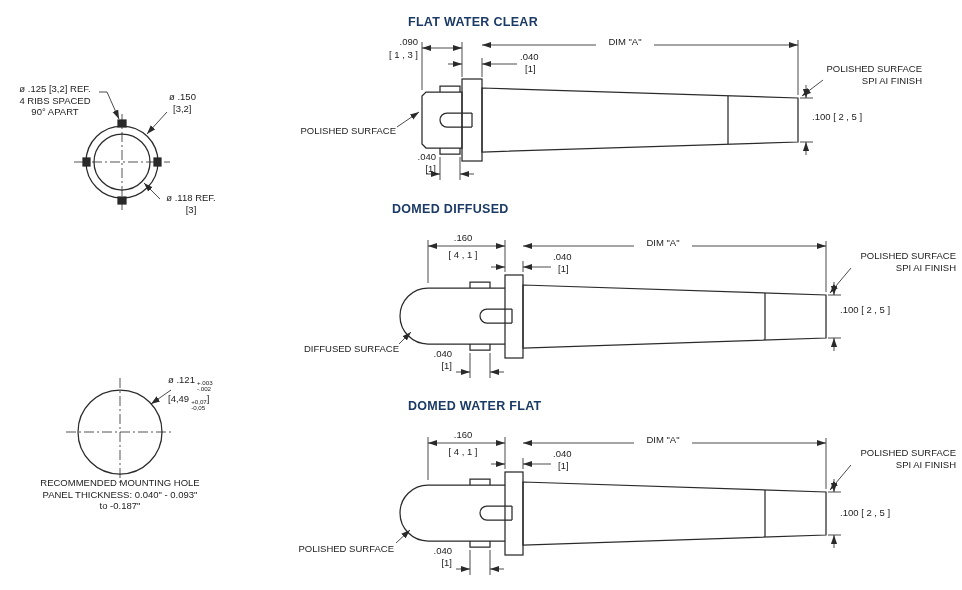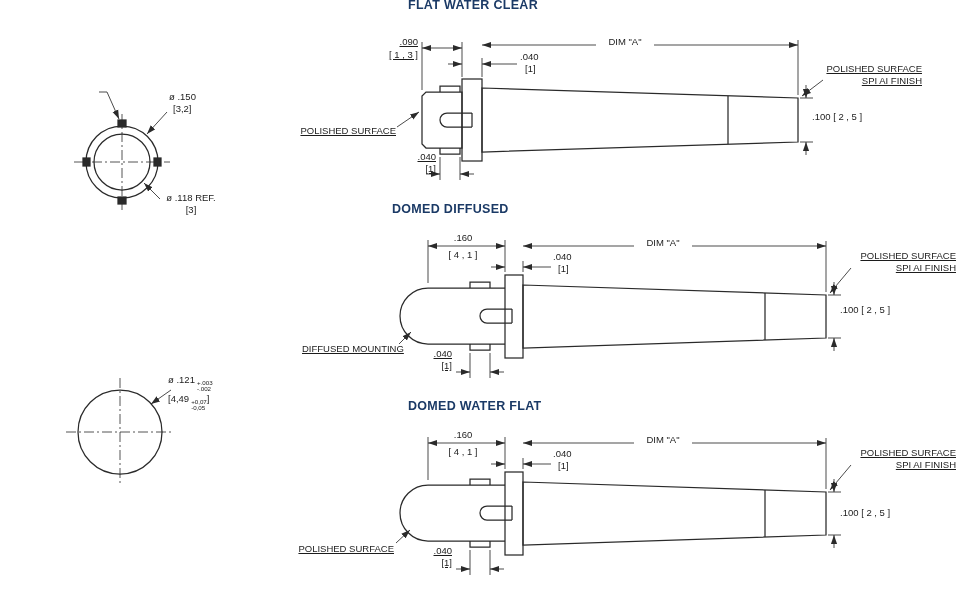--- a/index.html
+++ b/index.html
@@ -10,21 +10,21 @@
   }
   .sheet { position:absolute; inset:0; background:#fff; }
   svg.lines { position:absolute; left:0; top:0; }
   .part  { stroke:var(--ink,#2a2a2a); fill:none; stroke-width:1.25; }
   .dim   { stroke:var(--ink,#2a2a2a); fill:none; stroke-width:.85; }
   .cl    { stroke:var(--ink,#2a2a2a); fill:none; stroke-width:.8; stroke-dasharray:10 3 2 3; }
   .lbl {
     position:absolute; font-size:9.5px; line-height:11.5px;
     color:#1c1c1c; white-space:nowrap;
   }
-  .r { text-align:right;text-decoration:underline; }
+  .r { text-align:right; }
   .c { text-align:center; }
   .title {
     font-size:12.5px; font-weight:bold; letter-spacing:.3px;
     color:var(--title,#1b3a66);
   }
   .tol {
     display:inline-flex; flex-direction:column;
     font-size:6.2px; line-height:6.4px; vertical-align:-2px; margin-left:2px;
   }
 </style>
@@ -156,20 +156,25 @@
     <line x1="834" y1="548" x2="834" y2="535" marker-end="url(#ah)"></line>
     <line x1="851" y1="465" x2="830" y2="490" marker-end="url(#ah)"></line>
     <line x1="396" y1="543" x2="410" y2="530" marker-end="url(#ah)"></line>
     <line x1="470" y1="550" x2="470" y2="575"></line>
     <line x1="490" y1="550" x2="490" y2="575"></line>
     <line x1="456" y1="569" x2="470" y2="569" marker-end="url(#ah)"></line>
     <line x1="504" y1="569" x2="490" y2="569" marker-end="url(#ah)"></line>
   </g>
 </svg>
 
+<div class="lbl c" style="left:4px;top:83px;width:102px">
+  <div>ø .125 [3,2] REF.</div>
+  <div>4 RIBS SPACED</div>
+  <div>90° APART</div>
+</div>
 <div class="lbl" style="left:169px;top:91px">
   <div>ø .150</div>
   <div style="padding-left:4px">[3,2]</div>
 </div>
 <div class="lbl c" style="left:158px;top:192px;width:66px">
   <div>ø .118 REF.</div>
   <div>[3]</div>
 </div>
 
 <div class="lbl" style="left:168px;top:374px">
@@ -179,22 +184,27 @@
           <span>-.002</span>
         </span>
   </div>
   <div>
     <span>[4,49</span><span class="tol">
           <span>+0,07</span>
           <span>-0,05</span>
         </span><span>]</span>
   </div>
 </div>
-
-<div class="lbl title" style="left:408px;top:0">FLAT WATER CLEAR</div>
+<div class="lbl c" style="left:10px;top:477px;width:220px">
+  <div>RECOMMENDED MOUNTING HOLE</div>
+  <div>PANEL THICKNESS: 0.040" - 0.093"</div>
+  <div>to -0.187"</div>
+</div>
+
+<div class="lbl title" style="left:408px;top:17px">FLAT WATER CLEAR</div>
 <div class="lbl r" style="left:366px;top:36px;width:52px">.090</div>
 <div class="lbl r" style="left:366px;top:49px;width:52px">[ 1 , 3 ]</div>
 <div class="lbl" style="left:520px;top:51px">.040</div>
 <div class="lbl" style="left:525px;top:63px">[1]</div>
 <div class="lbl c" style="left:596px;top:36px;width:58px">DIM "A"</div>
 <div class="lbl r" style="left:818px;top:63px;width:104px">
   <div>POLISHED SURFACE</div>
   <div>SPI AI FINISH</div>
 </div>
 <div class="lbl" style="left:812px;top:111px">.100 [ 2 , 5 ]</div>
@@ -206,21 +216,21 @@
 <div class="lbl c" style="left:436px;top:232px;width:54px">.160</div>
 <div class="lbl c" style="left:436px;top:249px;width:54px">[ 4 , 1 ]</div>
 <div class="lbl" style="left:553px;top:251px">.040</div>
 <div class="lbl" style="left:558px;top:263px">[1]</div>
 <div class="lbl c" style="left:634px;top:237px;width:58px">DIM "A"</div>
 <div class="lbl r" style="left:850px;top:250px;width:106px">
   <div>POLISHED SURFACE</div>
   <div>SPI AI FINISH</div>
 </div>
 <div class="lbl" style="left:840px;top:304px">.100 [ 2 , 5 ]</div>
-<div class="lbl r" style="left:302px;top:343px;width:97px">DIFFUSED MOUNTING</div>
+<div class="lbl r" style="left:302px;top:343px;width:97px">DIFFUSED SURFACE</div>
 <div class="lbl r" style="left:410px;top:348px;width:42px">.040</div>
 <div class="lbl r" style="left:410px;top:360px;width:42px">[1]</div>
 
 <div class="lbl title" style="left:408px;top:401px">DOMED WATER FLAT</div>
 <div class="lbl c" style="left:436px;top:429px;width:54px">.160</div>
 <div class="lbl c" style="left:436px;top:446px;width:54px">[ 4 , 1 ]</div>
 <div class="lbl" style="left:553px;top:448px">.040</div>
 <div class="lbl" style="left:558px;top:460px">[1]</div>
 <div class="lbl c" style="left:634px;top:434px;width:58px">DIM "A"</div>
 <div class="lbl r" style="left:850px;top:447px;width:106px">

